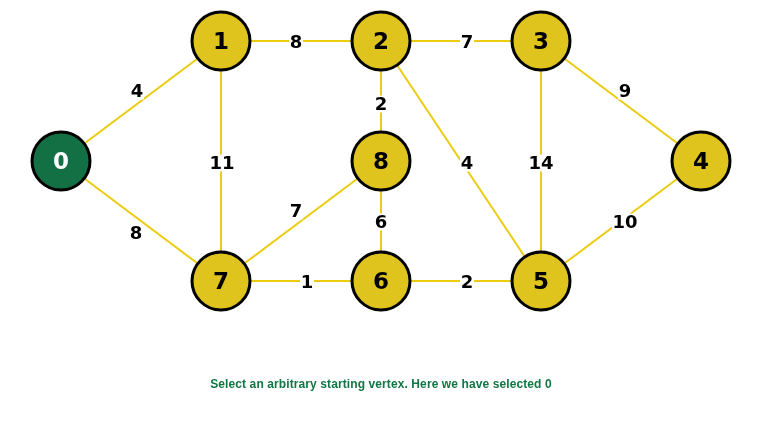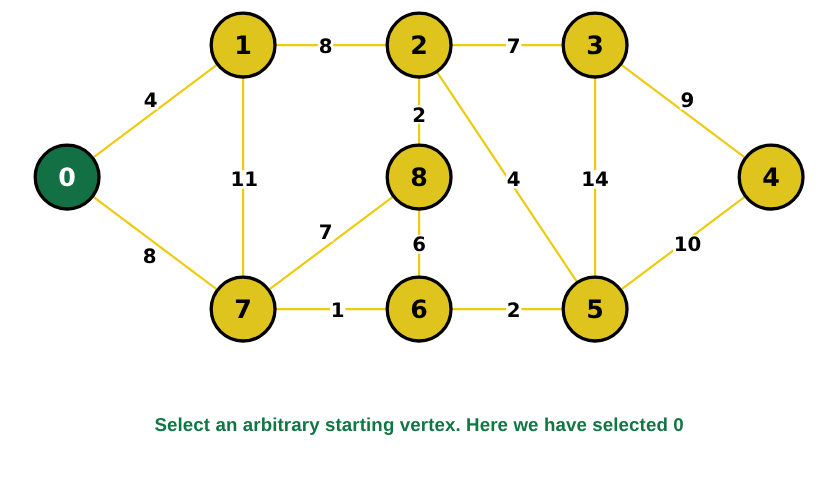--- a/index.html
+++ b/index.html
@@ -26,21 +26,21 @@
     text-anchor: middle;
   }
   .caption {
     position: absolute;
     left: 0;
     right: 0;
     top: 377px;
     text-align: center;
     font-family: "Liberation Sans", sans-serif;
     font-weight: bold;
-    font-size: 17px;
+    font-size: 12px;
     letter-spacing: 0.1px;
   }
 </style>
 </head>
 <body>
 
 <div class="stage" style="background: rgb(255, 255, 255);">
   <svg class="graph-canvas" xmlns="http://www.w3.org/2000/svg" width="762" height="442" viewBox="0 0 762 442">
       <line x1="61" y1="161" x2="221" y2="41" stroke="#edcb10" stroke-width="2" class="edge-line"></line>
       <line x1="61" y1="161" x2="221" y2="281" stroke="#edcb10" stroke-width="2" class="edge-line"></line>

